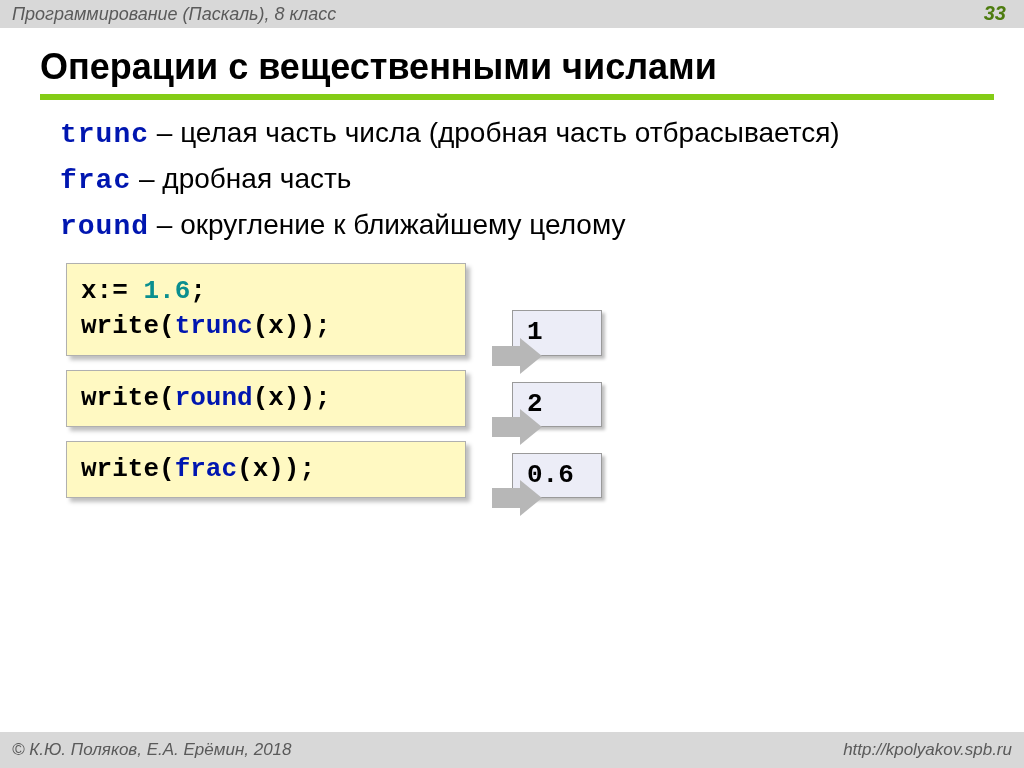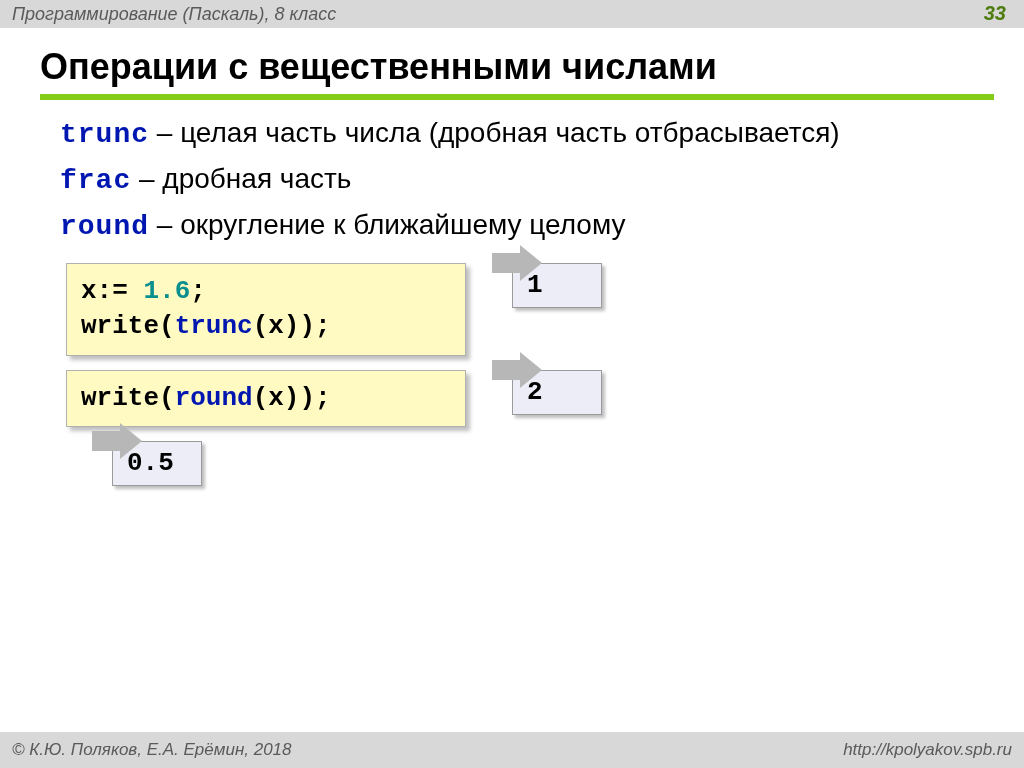--- a/index.html
+++ b/index.html
@@ -70,21 +70,21 @@
     font-family: "Courier New", monospace;
     color: #0016b0;
     font-weight: bold;
     letter-spacing: 1px;
   }
   .examples {
     margin-top: 18px;
   }
   .row {
     display: flex;
-    align-items: flex-start;
+    align-items: flex-end;
     margin-bottom: 14px;
     margin-left: 6px;
   }
   .codebox {
     background: #fff9c2;
     border: 1px solid #b0b0b0;
     box-shadow: 4px 4px 4px rgba(0,0,0,0.25);
     font-family: "Courier New", monospace;
     font-size: 26px;
     font-weight: bold;
@@ -185,25 +185,26 @@
       <div class="row">
         <div class="codebox"><span>write(</span><span class="fn">round</span><span>(x));</span></div>
         <div class="arrow">
             <div class="shaft"></div>
             <div class="head"></div>
           </div>
         <div class="outbox">2</div>
       </div>
 
       <div class="row">
+        <div class="codebox"><span>write(</span><span class="fn">frac</span><span>(x));</span></div>
         <div class="arrow">
             <div class="shaft"></div>
             <div class="head"></div>
           </div>
-        <div class="outbox">0.5</div>
+        <div class="outbox">0.6</div>
       </div>
 
     </div>
   </div>
 
   <div class="footer-bar">
     <span>© К.Ю. Поляков, Е.А. Ерёмин, 2018</span>
     <span>http://kpolyakov.spb.ru</span>
   </div>
 

